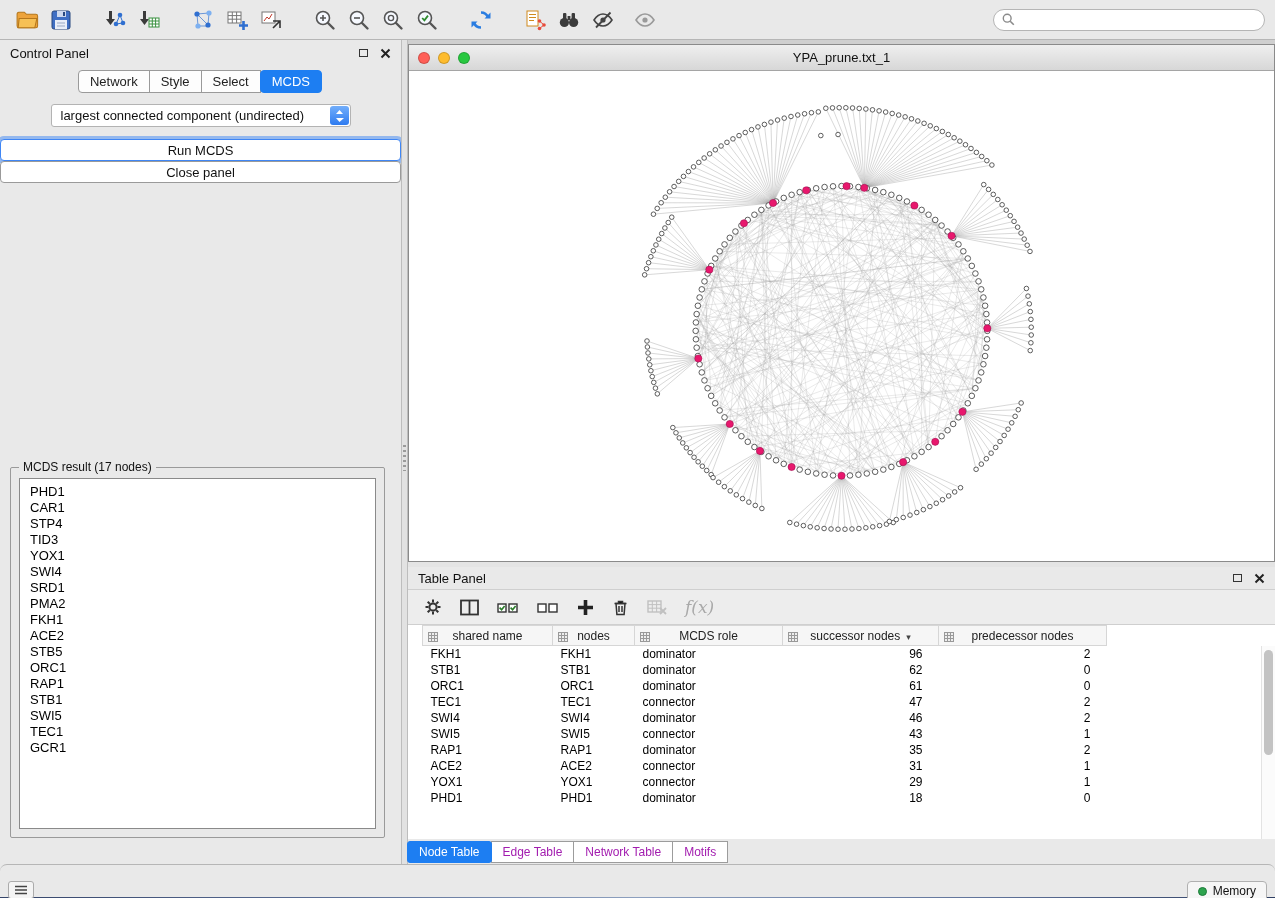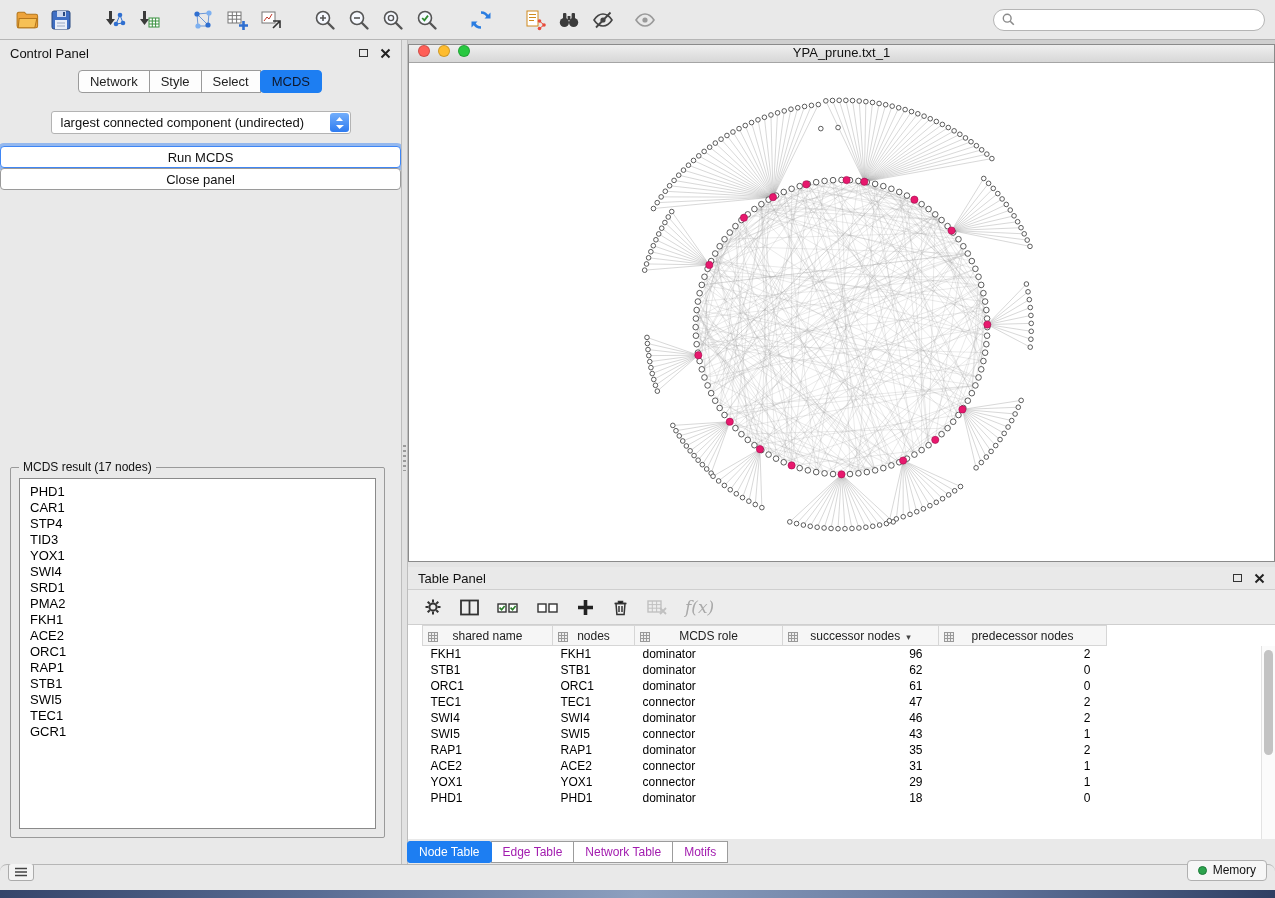--- a/index.html
+++ b/index.html
@@ -17,40 +17,40 @@
   .workspace { display:flex; height:824px; }
 
   
   .control-panel { width:401px; background:#e9e9e9; position:relative; flex:none; }
   .panel-titlebar { height:26px; display:flex; align-items:center; padding:0 10px; font-size:13px; color:#111; }
   .win-btns { margin-left:auto; display:flex; gap:12px; align-items:center; }
   .float-box { width:9px; height:8px; border:1.5px solid #333; display:inline-block; }
   .cp-tabs { display:flex; justify-content:center; margin-top:4px; }
   .cp-tab { font-size:13px; padding:3px 11px; background:#fdfdfd; border:1px solid #9a9a9a; margin-left:-1px; color:#222; }
   .cp-tab:first-child { border-radius:4px 0 0 4px; }
-  .cp-tab.active { background:#1d7ef2; color:#0f172a; border-color:#1d7ef2; border-radius:4px; position:relative; z-index:1;text-align:center; }
+  .cp-tab.active { background:#1d7ef2; color:#ffffff; border-color:#1d7ef2; border-radius:4px; position:relative; z-index:1;text-align:center; }
   .opt-label { text-align:center; margin-top:22px; font-size:13px; color:#111; }
-  .dropdown { width:300px; height:23px; margin:18px auto 0; background:#fff; border:1px solid #b3b3b3; border-radius:3px; display:flex; align-items:center; position:relative; padding-left:9px; font-size:13px; color:#111; }
+  .dropdown { width:300px; height:23px; margin:11px auto 0; background:#fff; border:1px solid #b3b3b3; border-radius:3px; display:flex; align-items:center; position:relative; padding-left:9px; font-size:13px; color:#111; }
   .dropdown-stepper { position:absolute; right:1px; top:1px; bottom:1px; width:19px; border-radius:3px; background:linear-gradient(#72aefb,#2e7bf0); display:flex; align-items:center; justify-content:center; }
   .btn-row { display:flex; justify-content:center; gap:0; margin-top:12px;flex-direction:column; }
   .cp-btn { font-size:13px; height:22px; padding:0 14px; background:#fff; border:1px solid #9a9a9a; border-radius:4px; color:#111; }
   .cp-btn.focused { box-shadow:0 0 0 3px rgba(45,125,245,.45); border-color:#3f86f5; }
   .result-group { position:absolute; left:10px; right:16px; top:427px; bottom:26px; border:1px solid #9a9a9a; border-radius:2px; }
   .result-legend { position:absolute; top:-8px; left:8px; background:#e9e9e9; padding:0 4px; font-size:12px; color:#111; }
   .result-list { position:absolute; left:8px; right:8px; top:10px; bottom:8px; background:#fff; border:1px solid #8a8a8a; overflow:auto; padding-top:5px; }
   .mcds-item { font-size:13px; line-height:16px; padding-left:10px; color:#000; }
 
   
   .v-splitter { width:7px; background:#e2e2e2; border-left:1px solid #bdbdbd; border-right:1px solid #bdbdbd; position:relative; flex:none; }
   .v-handle { position:absolute; left:1px; top:405px; width:3px; height:26px; background:repeating-linear-gradient(#9a9a9a 0 2px, transparent 2px 5px); }
 
   
   .right-col { flex:1; display:flex; flex-direction:column; background:#cfcfcf; min-width:0; }
   .network-window { height:518px; margin-top:4px; display:flex; flex-direction:column; border:1px solid #8a8a8a; background:#fff; flex:none; }
-  .net-titlebar { height:18px; background:linear-gradient(#efefef,#d7d7d7); border-bottom:1px solid #a5a5a5; display:flex; padding:0 9px; position:relative; flex:none; }
+  .net-titlebar { height:26px; background:linear-gradient(#efefef,#d7d7d7); border-bottom:1px solid #a5a5a5; display:flex; align-items:center; padding:0 9px; position:relative; flex:none; }
   .traffic { display:flex; gap:8px; position:relative; z-index:1; }
   .traffic span { width:12px; height:12px; border-radius:50%; border:1px solid rgba(0,0,0,.18); }
   .net-title { position:absolute; left:0; right:0; text-align:center; font-size:13px; color:#111; }
   .net-body { flex:1; position:relative; background:#fff; overflow:hidden; }
   .net-body svg { position:absolute; left:0; top:0; width:100%; height:100%; }
   .h-splitter { height:5px; background:#e4e4e4; flex:none; }
 
   
   .table-panel { flex:1; background:#e9e9e9; display:flex; flex-direction:column; min-height:0; }
   .tp-header { height:22px; display:flex; align-items:center; padding:0 10px; font-size:13px; color:#111; flex:none; }
@@ -67,21 +67,21 @@
   .th-chev { font-size:9px; color:#444; margin-left:6px; }
   .node-table td { height:16px; font-size:12px; color:#000; padding:0 8px; white-space:nowrap; }
   .node-table td.col3, .node-table td.col4 { text-align:right; padding-right:16px; }
   .v-scroll-track { position:absolute; right:0; top:21px; bottom:0; width:14px; background:#fbfbfb; border-left:1px solid #e3e3e3; }
   .v-scroll-thumb { position:absolute; right:2px; top:4px; width:9px; height:105px; background:#c3c3c3; border-radius:5px; }
   .tp-tabs { height:25px; display:flex; justify-content:flex-start; align-items:center; background:#e9e9e9; flex:none; }
   .tp-tab { font-size:12px; padding:3px 11px; background:#fff; border:1px solid #9c9c9c; margin-left:-1px; color:#a21caf; }
   .tp-tab.active { background:#1d7ef2; border-color:#1d7ef2; color:#fff; border-radius:3px; position:relative; z-index:1; }
 
   
-  .status-bar { height:26px; background:#e9e9e9; border-top:1px solid #b6b6b6; display:flex; align-items:flex-end; padding:9px 8px;border-radius:7px; }
+  .status-bar { height:26px; background:#e9e9e9; border-top:1px solid #b6b6b6; display:flex; align-items:flex-start; padding:16px 8px;border-radius:7px; }
   .menu-btn { width:26px; height:18px; border:1px solid #ababab; border-radius:3px; background:#f4f4f4; display:flex; align-items:center; justify-content:center; }
   .memory-btn { margin-left:auto; display:flex; align-items:center; gap:6px; border:1px solid #b0b0b0; border-radius:4px; background:#f6f6f6; padding:2px 10px 3px; font-size:12px; color:#111; }
   .memory-dot { width:9px; height:9px; border-radius:50%; background:#2da44e; border:1px solid #1d7a39; }
   .desktop-strip { height:8px; background:linear-gradient(90deg,#35456a 0%,#5a6d94 25%,#8da0bf 50%,#5f7299 78%,#2f3f63 100%); }
 </style>
 </head>
 <body>
 
 <div class="screen">
 
@@ -260,20 +260,21 @@
             <div class="mcds-item">PHD1</div>
             <div class="mcds-item">CAR1</div>
             <div class="mcds-item">STP4</div>
             <div class="mcds-item">TID3</div>
             <div class="mcds-item">YOX1</div>
             <div class="mcds-item">SWI4</div>
             <div class="mcds-item">SRD1</div>
             <div class="mcds-item">PMA2</div>
             <div class="mcds-item">FKH1</div>
             <div class="mcds-item">ACE2</div>
+            <div class="mcds-item">STB5</div>
             <div class="mcds-item">ORC1</div>
             <div class="mcds-item">RAP1</div>
             <div class="mcds-item">STB1</div>
             <div class="mcds-item">SWI5</div>
             <div class="mcds-item">TEC1</div>
             <div class="mcds-item">GCR1</div>
           </div>
       </div>
     </aside>
 

